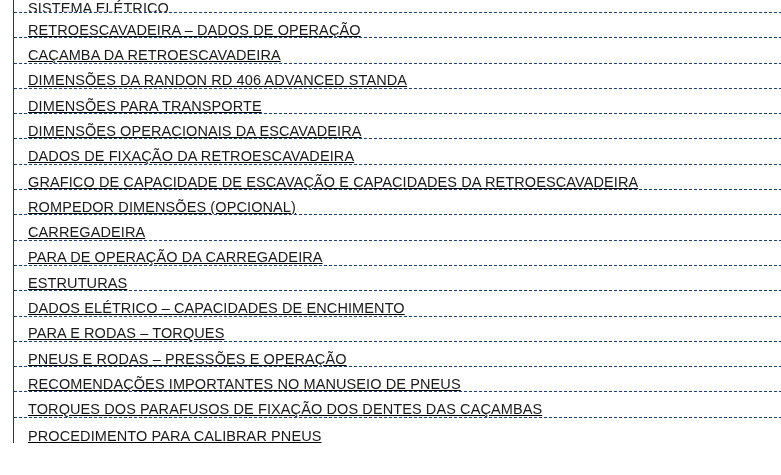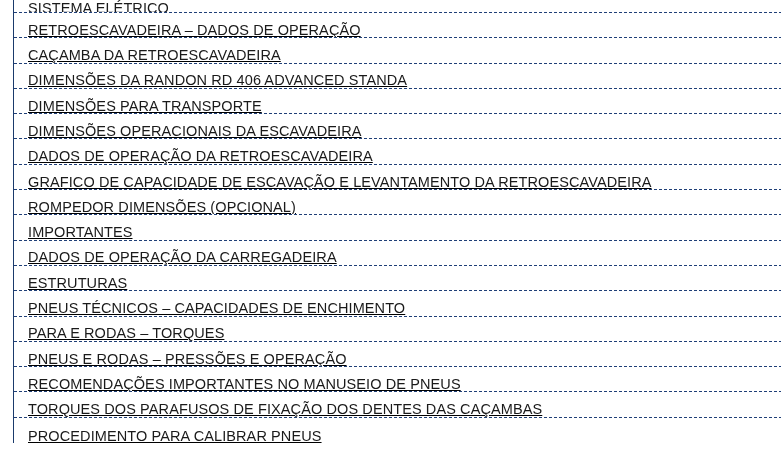--- a/index.html
+++ b/index.html
@@ -84,39 +84,39 @@
       <div class="toc-row">
         <span class="toc-label">DIMENSÕES DA RANDON RD 406 ADVANCED  STANDA</span>
       </div>
       <div class="toc-row">
         <span class="toc-label">DIMENSÕES PARA TRANSPORTE</span>
       </div>
       <div class="toc-row">
         <span class="toc-label">DIMENSÕES OPERACIONAIS DA ESCAVADEIRA</span>
       </div>
       <div class="toc-row">
-        <span class="toc-label">DADOS DE OPERAÇÃO DA RETROESCAVADEIRA</span>
+        <span class="toc-label">DADOS DE FIXAÇÃO DA RETROESCAVADEIRA</span>
       </div>
       <div class="toc-row">
-        <span class="toc-label">GRAFICO DE CAPACIDADE DE ESCAVAÇÃO E LEVANTAMENTO DA RETROESCAVADEIRA</span>
+        <span class="toc-label">GRAFICO DE CAPACIDADE DE ESCAVAÇÃO E CAPACIDADES DA RETROESCAVADEIRA</span>
       </div>
       <div class="toc-row">
         <span class="toc-label">ROMPEDOR DIMENSÕES (OPCIONAL)</span>
       </div>
       <div class="toc-row">
-        <span class="toc-label">IMPORTANTES</span>
+        <span class="toc-label">CARREGADEIRA</span>
       </div>
       <div class="toc-row">
-        <span class="toc-label">DADOS DE OPERAÇÃO DA CARREGADEIRA</span>
+        <span class="toc-label">PARA DE OPERAÇÃO DA CARREGADEIRA</span>
       </div>
       <div class="toc-row">
         <span class="toc-label">ESTRUTURAS</span>
       </div>
       <div class="toc-row">
-        <span class="toc-label">PNEUS TÉCNICOS – CAPACIDADES DE ENCHIMENTO</span>
+        <span class="toc-label">DADOS ELÉTRICO – CAPACIDADES DE ENCHIMENTO</span>
       </div>
       <div class="toc-row">
         <span class="toc-label">PARA E RODAS – TORQUES</span>
       </div>
       <div class="toc-row">
         <span class="toc-label">PNEUS E RODAS – PRESSÕES E OPERAÇÃO</span>
       </div>
       <div class="toc-row">
         <span class="toc-label">RECOMENDAÇÕES IMPORTANTES NO MANUSEIO DE PNEUS</span>
       </div>

